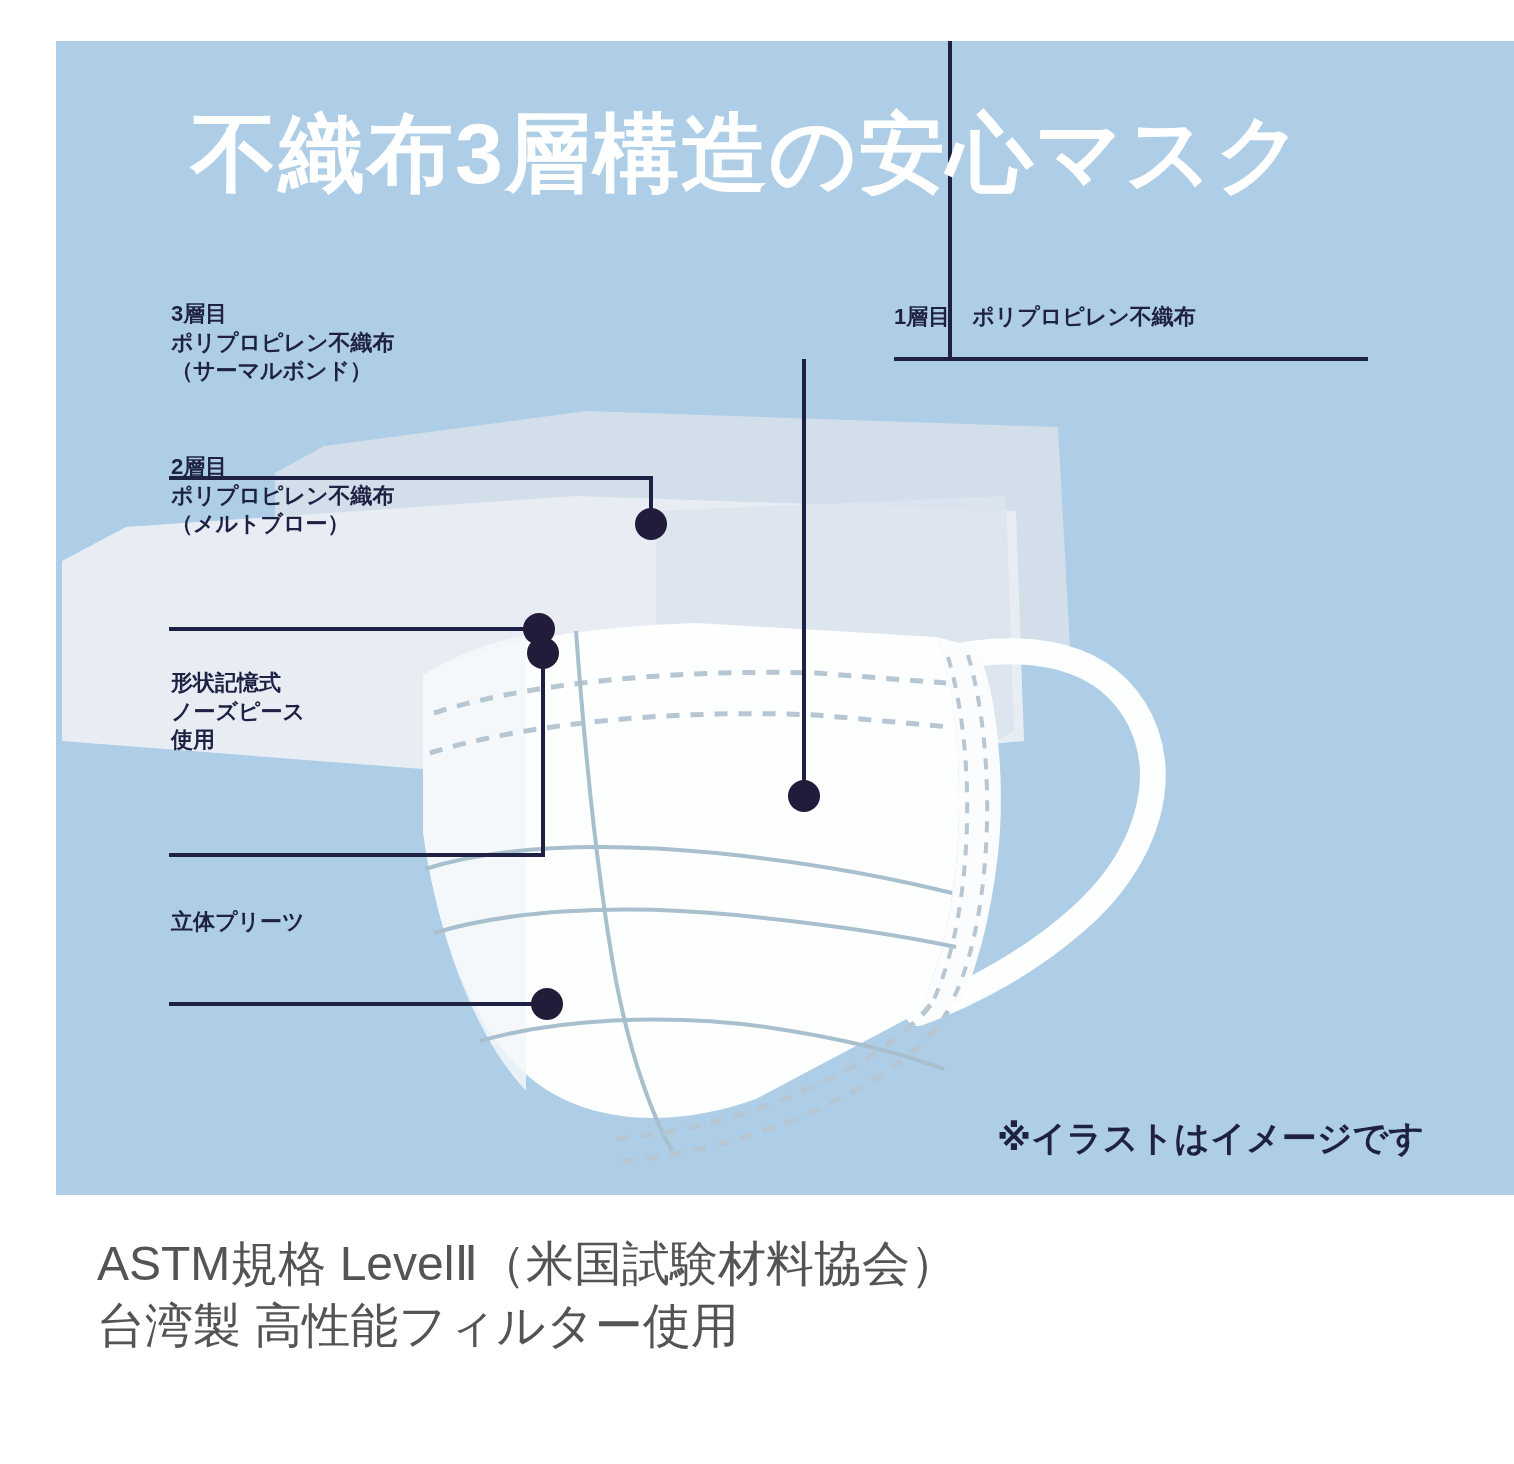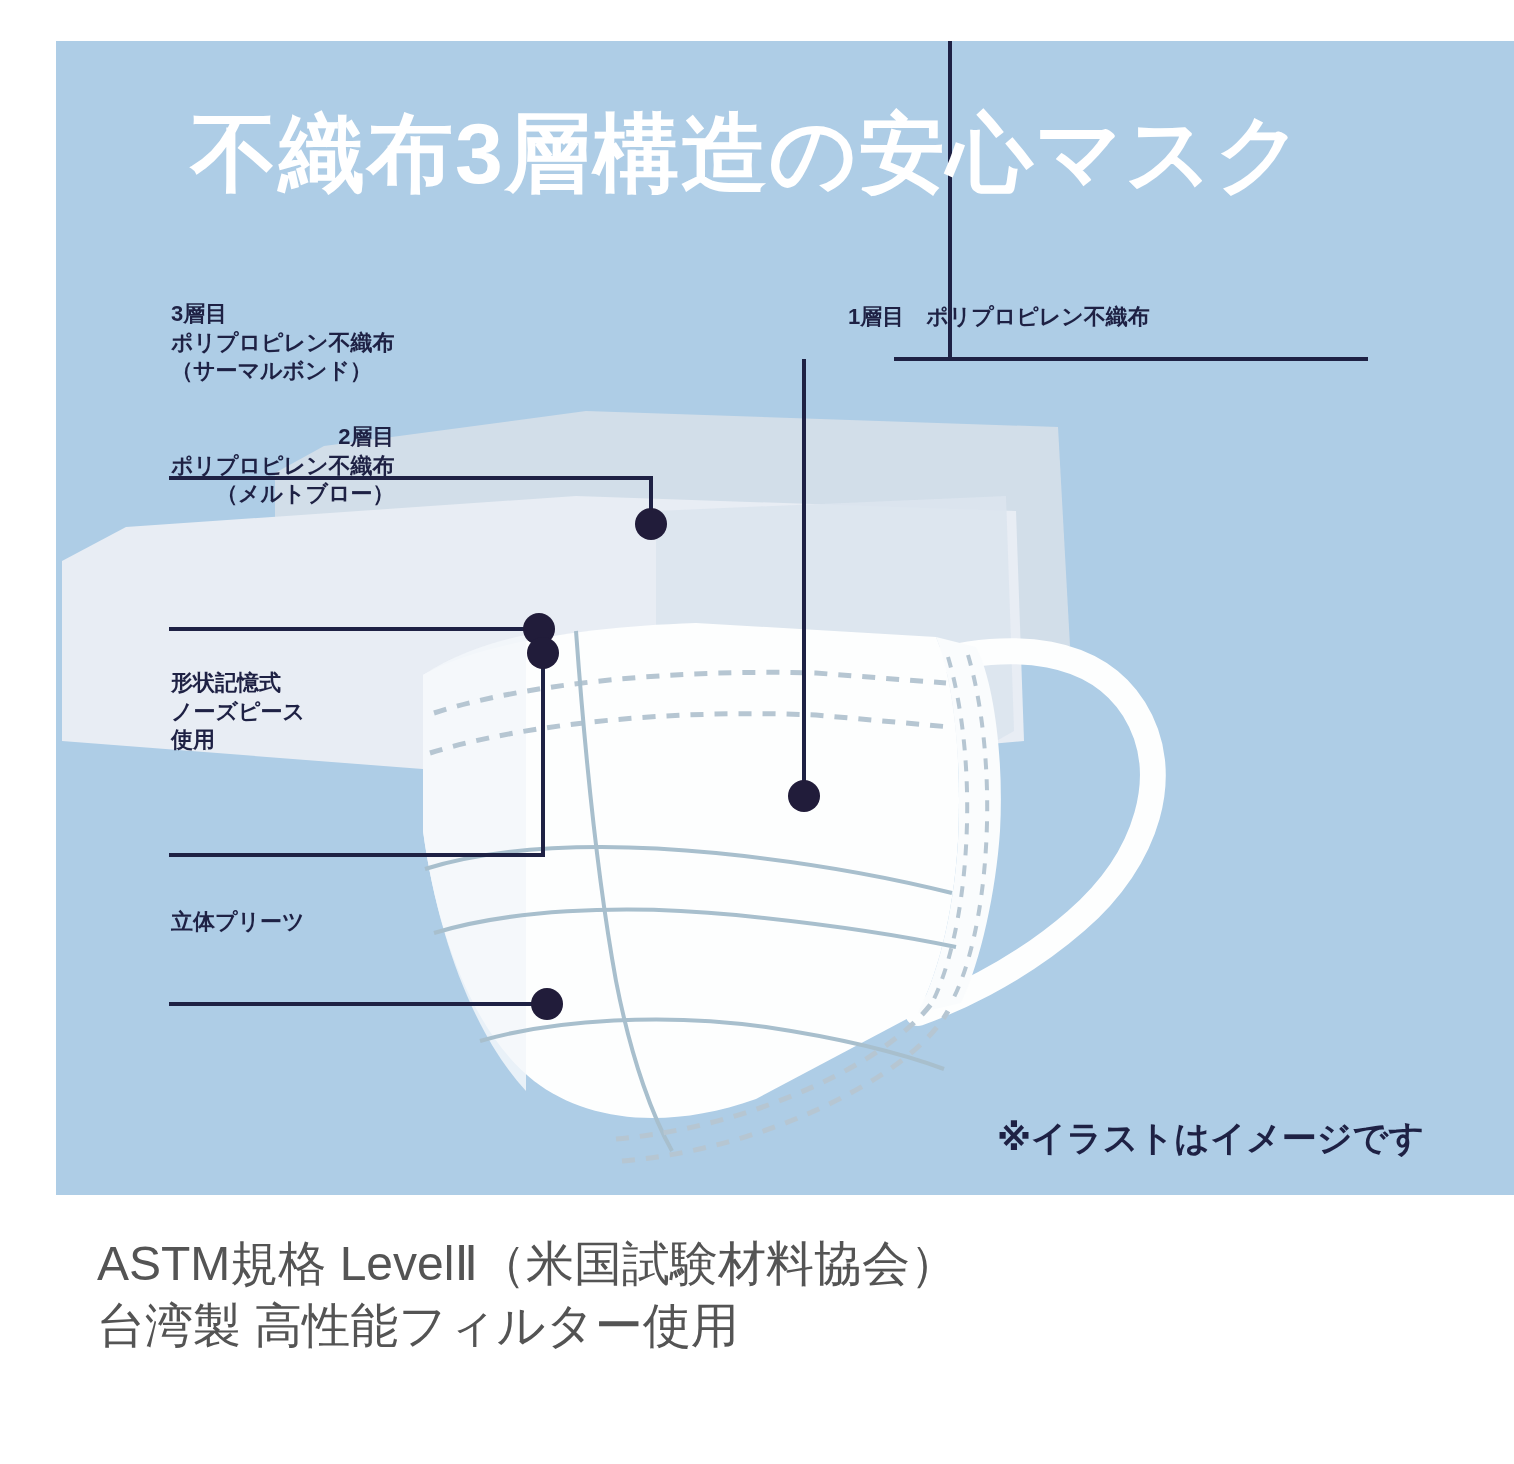--- a/index.html
+++ b/index.html
@@ -54,24 +54,24 @@
   .label {
     position: absolute;
     color: #1e2144;
     font-size: 22px;
     font-weight: 700;
     line-height: 1.30;
     white-space: pre-line;
     letter-spacing: 0px;
   }
   #lbl-layer3 { left: 115px; top: 259px; }
-  #lbl-layer2 { left: 115px; top: 382px; text-align: right; }
+  #lbl-layer2 { left: 115px; top: 412px; }
   #lbl-nose   { left: 115px; top: 628px; }
   #lbl-pleats { left: 115px; top: 867px; }
-  #lbl-layer1 { left: 792px; top: 262px; white-space: nowrap; }
+  #lbl-layer1 { left: 838px; top: 262px; white-space: nowrap; }
 
   
   #disclaimer {
     position: absolute;
     left: 941px;
     top: 1074px;
     color: #1e2144;
     font-size: 35px;
     font-weight: 700;
     white-space: nowrap;

